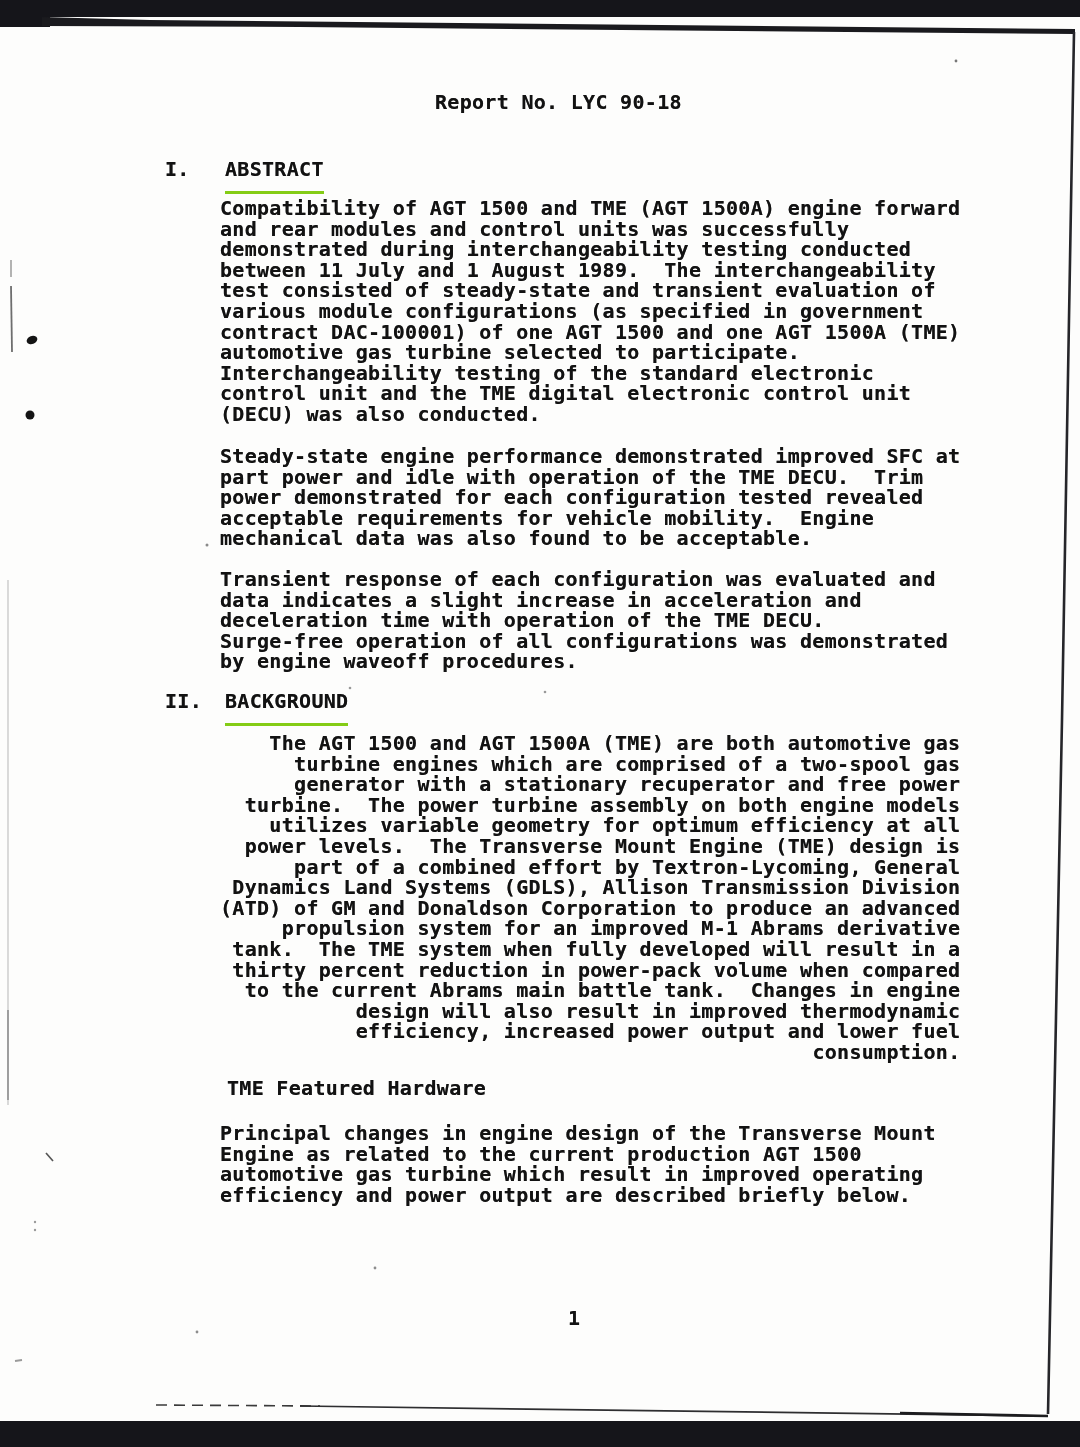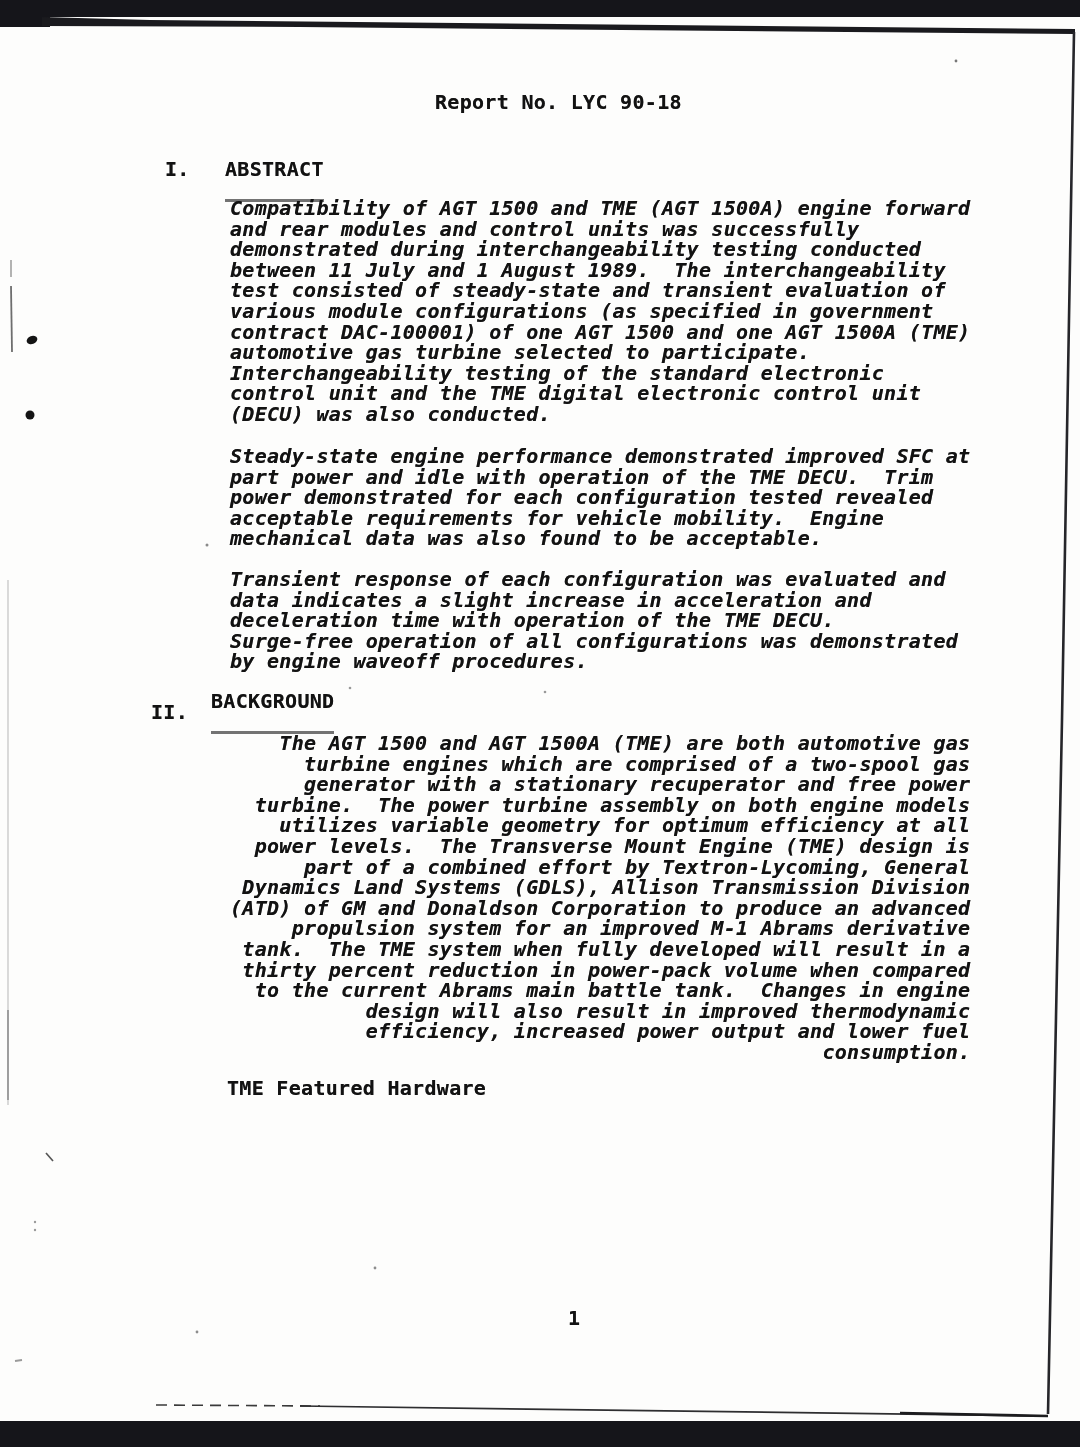--- a/index.html
+++ b/index.html
@@ -35,33 +35,33 @@
     position: absolute;
     left: 0; top: 0;
     width: 1080px; height: 1447px;
     pointer-events: none;
   }
   .txt {
     position: absolute;
     white-space: pre;
     text-shadow: 0 0 0.5px rgba(10,10,10,0.6);
   }
-  .para { left: 230px; font-style: italic; }
+  .para { left: 220px; }
   .heading { display: flex; }
   .heading .numeral { width: 60px; }
   .heading .title {
-    border-bottom: 3px solid #737373;
-    padding-bottom: 19px;
+    border-bottom: 3px solid #84cc16;
+    padding-bottom: 11px;
   }
   .report-line { left: 435px; top: 92px; }
   .h1 { left: 165px; top: 159px; }
   .p-a1 { top: 198px; }
   .p-a2 { top: 446px; }
   .p-a3 { top: 569px; }
-  .h2 { left: 151px; top: 691px; align-items: center; }
+  .h2 { left: 165px; top: 691px; }
   .p-b1 { top: 733px; text-align: right; }
   .subhead { left: 227px; top: 1078px; }
   .p-b2 { top: 1123px; }
   .pageno { left: 568px; top: 1308px; }
 </style>
 </head>
 <body>
 
 <div class="scan-page">
 
@@ -142,16 +142,20 @@
 propulsion system for an improved M-1 Abrams derivative
 tank.  The TME system when fully developed will result in a
 thirty percent reduction in power-pack volume when compared
 to the current Abrams main battle tank.  Changes in engine
 design will also result in improved thermodynamic
 efficiency, increased power output and lower fuel
 consumption.</div>
 
   <div class="txt subhead">TME Featured Hardware</div>
 
+  <div class="txt para p-b2">Principal changes in engine design of the Transverse Mount
+Engine as related to the current production AGT 1500
+automotive gas turbine which result in improved operating
+efficiency and power output are described briefly below.</div>
 
   <div class="txt pageno">1</div>
 
 </div>
 
 </body></html>

